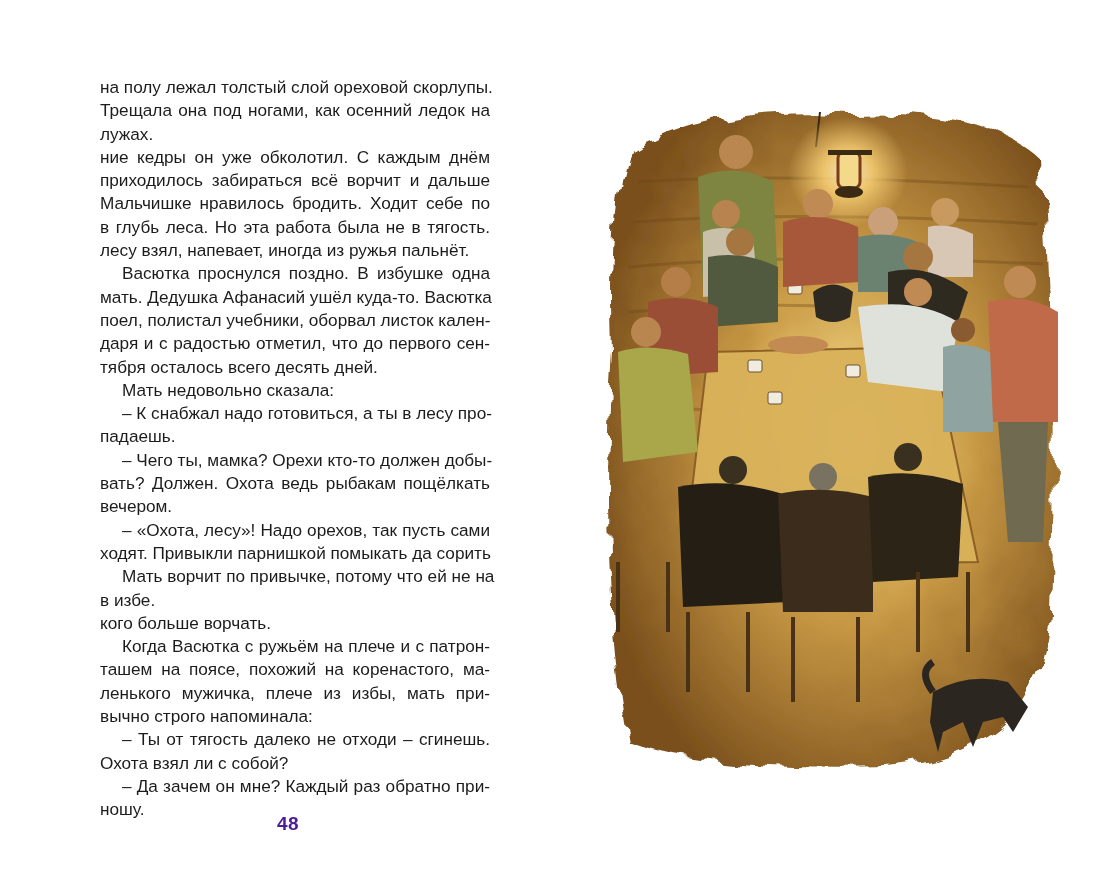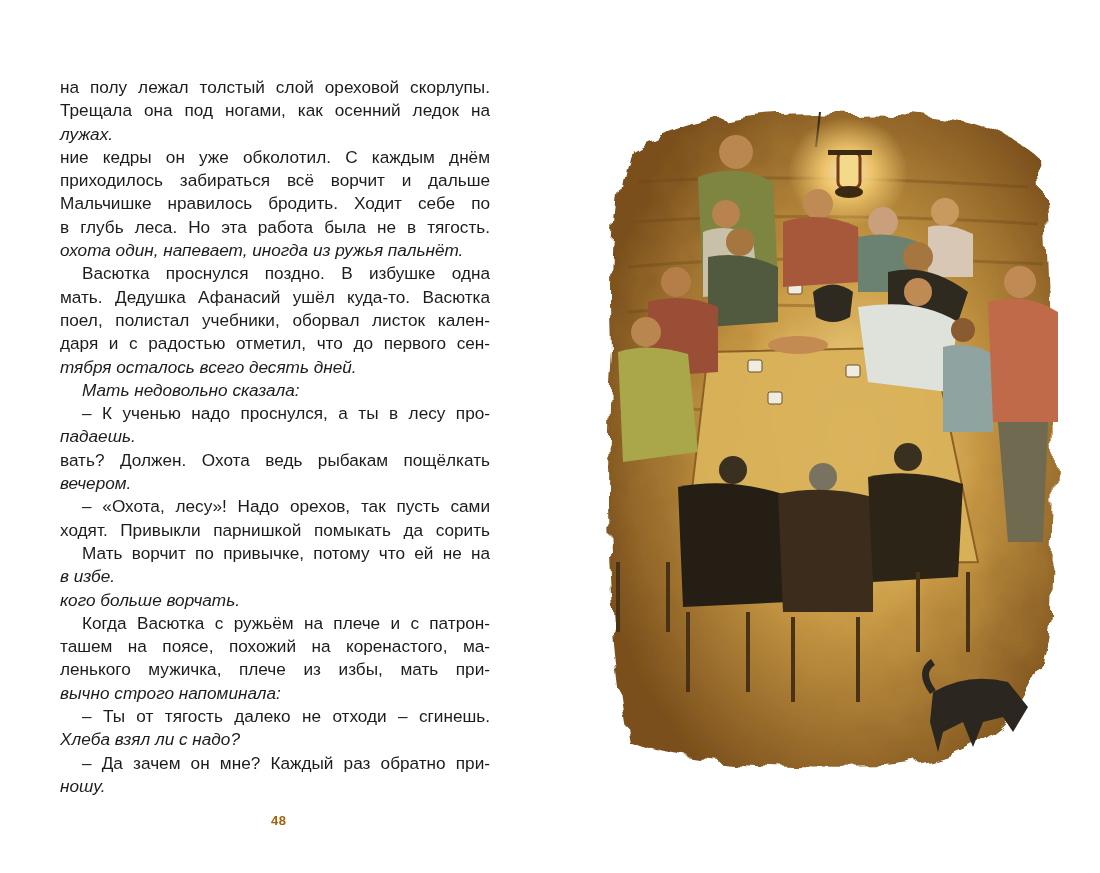--- a/index.html
+++ b/index.html
@@ -27,35 +27,35 @@
       width: 430px;
       font-size: 17.2px;
       line-height: 23.3px;
     }
     .line {
       display: block;
       white-space: nowrap;
       text-align: justify;
       text-align-last: justify;
       height: 23.3px;
+      margin-left: 40px;
     }
     .line.last {
       text-align-last: left;
-      font-style: italic;
     }
     .line.indent {
       padding-left: 22px;
     }
     .page-number {
       position: absolute;
-      left: 271px;
+      left: 277px;
       top: 813px;
-      font-size: 13px;
+      font-size: 19px;
       font-weight: bold;
-      color: #a16207;
+      color: #4c1d95;
       letter-spacing: 0.5px;
     }
     .illustration {
       position: absolute;
       left: 588px;
       top: 92px;
       width: 480px;
       height: 688px;
     }
     .illustration svg {
@@ -70,42 +70,43 @@
 <div class="spread">
 
   <div class="text-column" id="text-column">
       <span class="line">на полу лежал толстый слой ореховой скорлупы.</span>
       <span class="line">Трещала она под ногами, как осенний ледок на</span>
       <span class="line last">лужах.</span>
       <span class="line">ние кедры он уже обколотил. С каждым днём</span>
       <span class="line">приходилось забираться всё ворчит и дальше</span>
       <span class="line">Мальчишке нравилось бродить. Ходит себе по</span>
       <span class="line">в глубь леса. Но эта работа была не в тягость.</span>
-      <span class="line last">охота один, напевает, иногда из ружья пальнёт.</span>
+      <span class="line last">лесу взял, напевает, иногда из ружья пальнёт.</span>
       <span class="line indent">Васютка проснулся поздно. В избушке одна</span>
       <span class="line">мать. Дедушка Афанасий ушёл куда-то. Васютка</span>
       <span class="line">поел, полистал учебники, оборвал листок кален-</span>
       <span class="line">даря и с радостью отметил, что до первого сен-</span>
       <span class="line last">тября осталось всего десять дней.</span>
       <span class="line indent last">Мать недовольно сказала:</span>
-      <span class="line indent">– К ученью надо проснулся, а ты в лесу про-</span>
+      <span class="line indent">– К снабжал надо готовиться, а ты в лесу про-</span>
       <span class="line last">падаешь.</span>
+      <span class="line indent">– Чего ты, мамка? Орехи кто-то должен добы-</span>
       <span class="line">вать? Должен. Охота ведь рыбакам пощёлкать</span>
       <span class="line last">вечером.</span>
       <span class="line indent">– «Охота, лесу»! Надо орехов, так пусть сами</span>
       <span class="line">ходят. Привыкли парнишкой помыкать да сорить</span>
       <span class="line indent">Мать ворчит по привычке, потому что ей не на</span>
       <span class="line last">в избе.</span>
       <span class="line last">кого больше ворчать.</span>
       <span class="line indent">Когда Васютка с ружьём на плече и с патрон-</span>
       <span class="line">ташем на поясе, похожий на коренастого, ма-</span>
       <span class="line">ленького мужичка, плече из избы, мать при-</span>
       <span class="line last">вычно строго напоминала:</span>
       <span class="line indent">– Ты от тягость далеко не отходи – сгинешь.</span>
-      <span class="line last">Хлеба взял ли с надо?</span>
+      <span class="line last">Охота взял ли с собой?</span>
       <span class="line indent">– Да зачем он мне? Каждый раз обратно при-</span>
       <span class="line last">ношу.</span>
     </div>
 
   <div class="page-number">48</div>
 
   <div class="illustration">
     <svg viewBox="0 0 480 688" xmlns="http://www.w3.org/2000/svg">
       <defs>
         <radialGradient id="glow" cx="0.55" cy="0.5" r="0.6">

